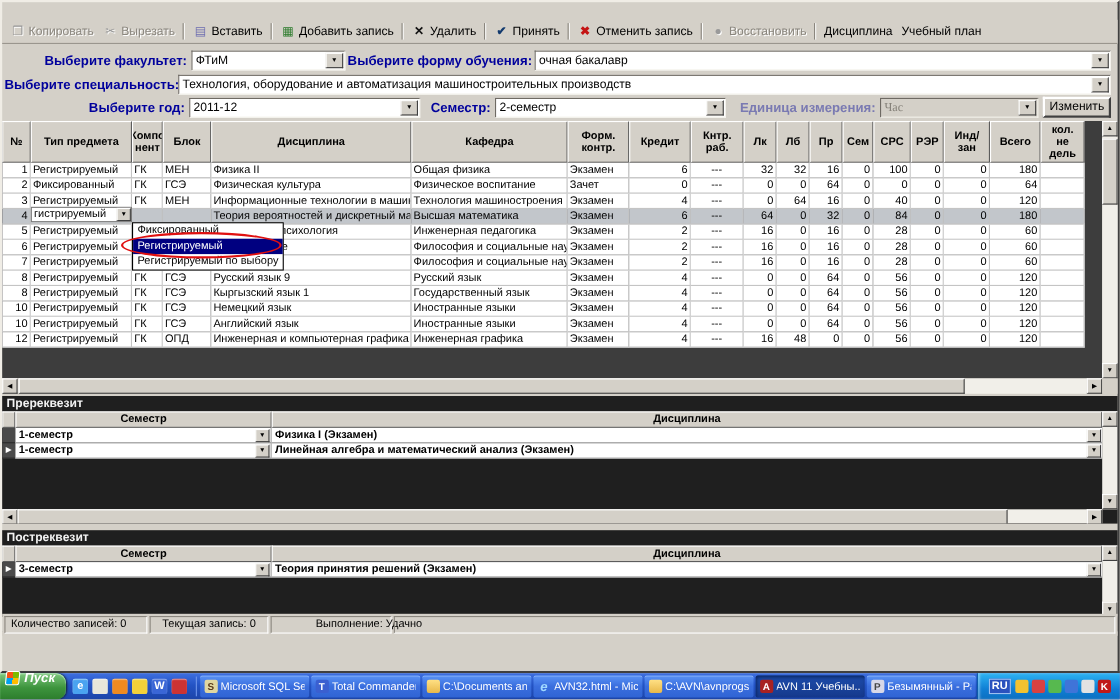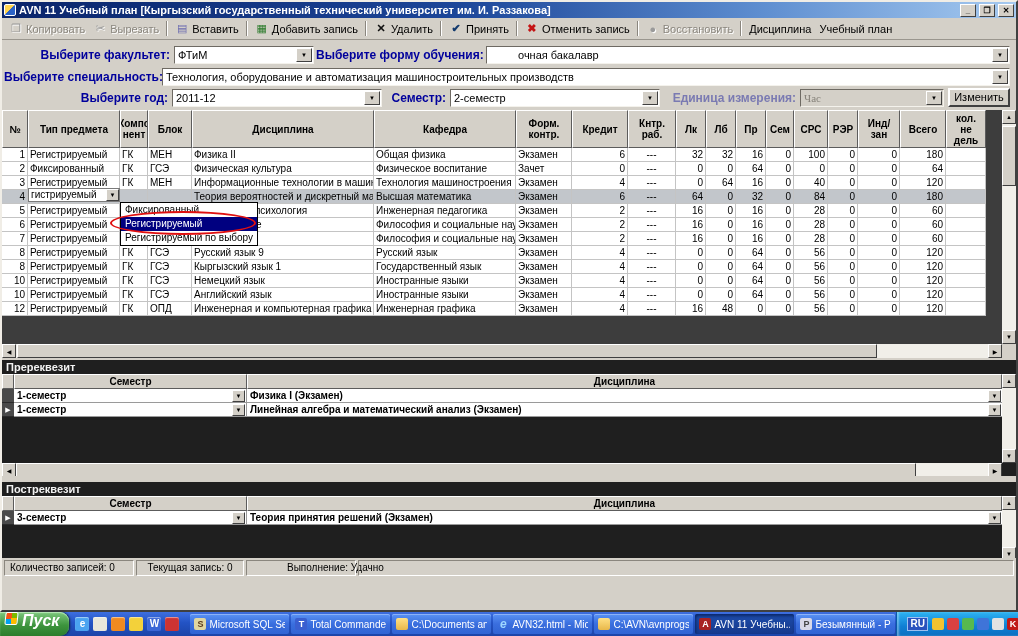--- a/index.html
+++ b/index.html
@@ -108,22 +108,22 @@
   
   #statusbar{position:absolute;left:0;top:556px;width:1014px;height:20px;background:#d4d0c8;
     display:flex;gap:2px;padding:2px;}
   .spanel{border:1px solid;border-color:#8a867e #ffffff #ffffff #8a867e;font-size:10px;line-height:14px;
     padding:0 5px;white-space:nowrap;color:#000;}
 
   
   #taskbar{position:absolute;left:0;top:612px;width:1018px;height:24px;
     background:linear-gradient(#3e6fe0,#2353c4 45%,#1c44a8);display:flex;align-items:center;}
   #start-btn{height:24px;flex:none;background:linear-gradient(#7ec87e,#3d943d 55%,#2c7d2c);
-    border-radius:0 9px 9px 0;color:#fff;font-weight:bold;font-style:italic;font-size:16px;
-    display:flex;gap:4px;padding:0 10px 16px 5px;box-shadow:inset 0 1px 1px #b8e8b8, 1px 0 2px #123;}
+    border-radius:0 9px 9px 0;color:#fff;font-weight:bold;font-style:italic;font-size:12px;
+    display:flex;align-items:center;gap:4px;padding:0 10px 16px 5px;box-shadow:inset 0 1px 1px #b8e8b8, 1px 0 2px #123;}
   .start-logo{width:13px;height:13px;border-radius:2px;border:1px solid #fff;
     background:conic-gradient(#7cbb00 0 25%, #ffbb00 0 50%, #00a1f1 0 75%, #f65314 0);transform:skewX(-6deg);}
   #quicklaunch{display:flex;align-items:center;gap:4px;padding:0 6px;flex:none;}
   .ql-icon{width:14px;height:14px;border-radius:2px;font-size:10px;font-weight:bold;color:#fff;
     text-align:center;line-height:14px;box-shadow:inset 0 1px 1px rgba(255,255,255,.5);}
   .qlsep{width:1px;height:18px;background:#6d94ea;margin:0 2px;}
   #tasks{display:flex;align-items:center;flex:none;}
   .task{width:99px;height:20px;margin:0 1px;background:linear-gradient(#5a93f5,#3a6ede 50%,#3064d4);
     border-radius:2px;color:#fff;font-size:10px;display:flex;align-items:center;gap:3px;padding:0 4px;
     box-shadow:inset 0 1px 0 #8cb2f8;}
@@ -142,27 +142,20 @@
   #lang-indicator{color:#fff;font-size:10px;font-weight:bold;background:#2a52be;border:1px solid #9cc0f0;
     padding:0 2px;line-height:12px;}
   .tray-icon{width:12px;height:12px;border-radius:2px;font-size:9px;font-weight:bold;color:#fff;
     text-align:center;line-height:12px;}
 </style>
 </head>
 <body>
 
 <div id="window">
 
-  <div id="titlebar">
-    <span class="app-icon"></span>
-    <span class="title-text">AVN 11 Учебный план [Кыргызский государственный технический университет им. И. Раззакова]</span>
-    <span class="winbtn">_</span>
-    <span class="winbtn">❐</span>
-    <span class="winbtn">✕</span>
-  </div>
 
   <div id="toolbar">
       <div class="tbtn disabled">
         <span class="ticon copy-icon"></span>
         <span class="tlabel">Копировать</span>
       </div>
       <div class="tbtn disabled">
         <span class="ticon cut-icon"></span>
         <span class="tlabel">Вырезать</span>
       </div>
@@ -204,21 +197,21 @@
         <span class="tlabel">Учебный план</span>
       </div>
     </div>
 
   <div class="flabel" style="left:2px;top:46px;width:166px;">Выберите факультет:</div>
   <div class="combo" style="left:172px;top:44px;width:140px;">
     <span class="cv">ФТиМ</span>
     <span class="cbtn"></span>
   </div>
   <div class="flabel" style="left:314px;top:46px;width:166px;">Выберите форму обучения:</div>
-  <div class="combo" style="left:484px;top:44px;width:524px;padding-left:28px;">
+  <div class="combo" style="left:484px;top:44px;width:524px;">
     <span class="cv">очная бакалавр</span>
     <span class="cbtn"></span>
   </div>
 
   <div class="flabel" style="left:2px;top:68px;width:154px;">Выберите специальность:</div>
   <div class="combo" style="left:160px;top:66px;width:848px;">
     <span class="cv">Технология, оборудование и автоматизация машиностроительных производств</span>
     <span class="cbtn"></span>
   </div>
 

